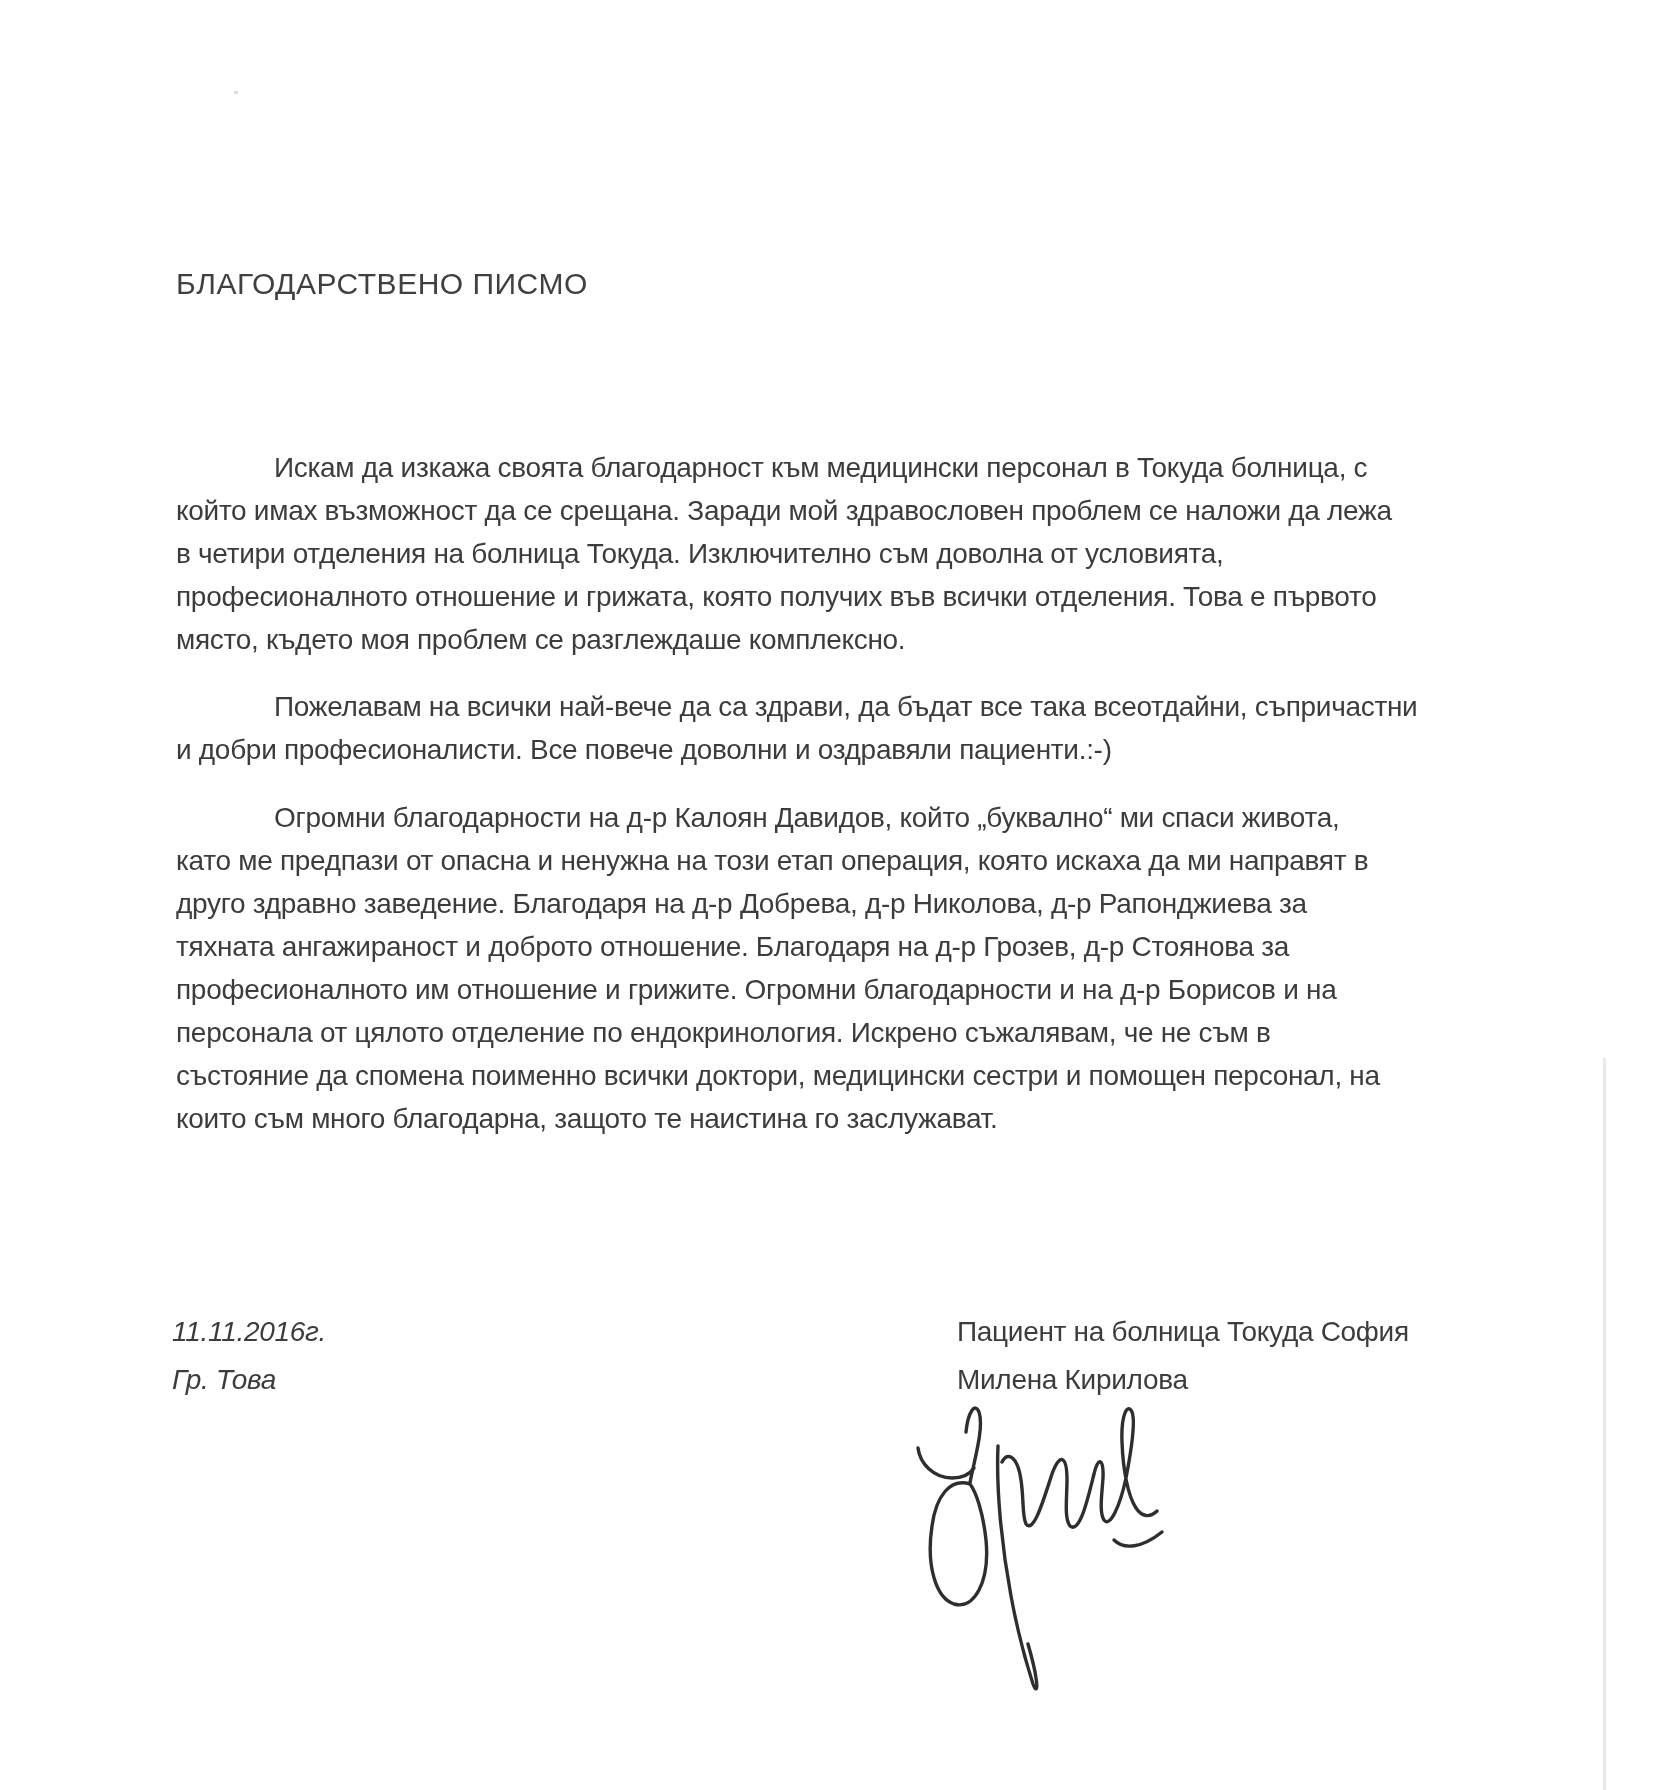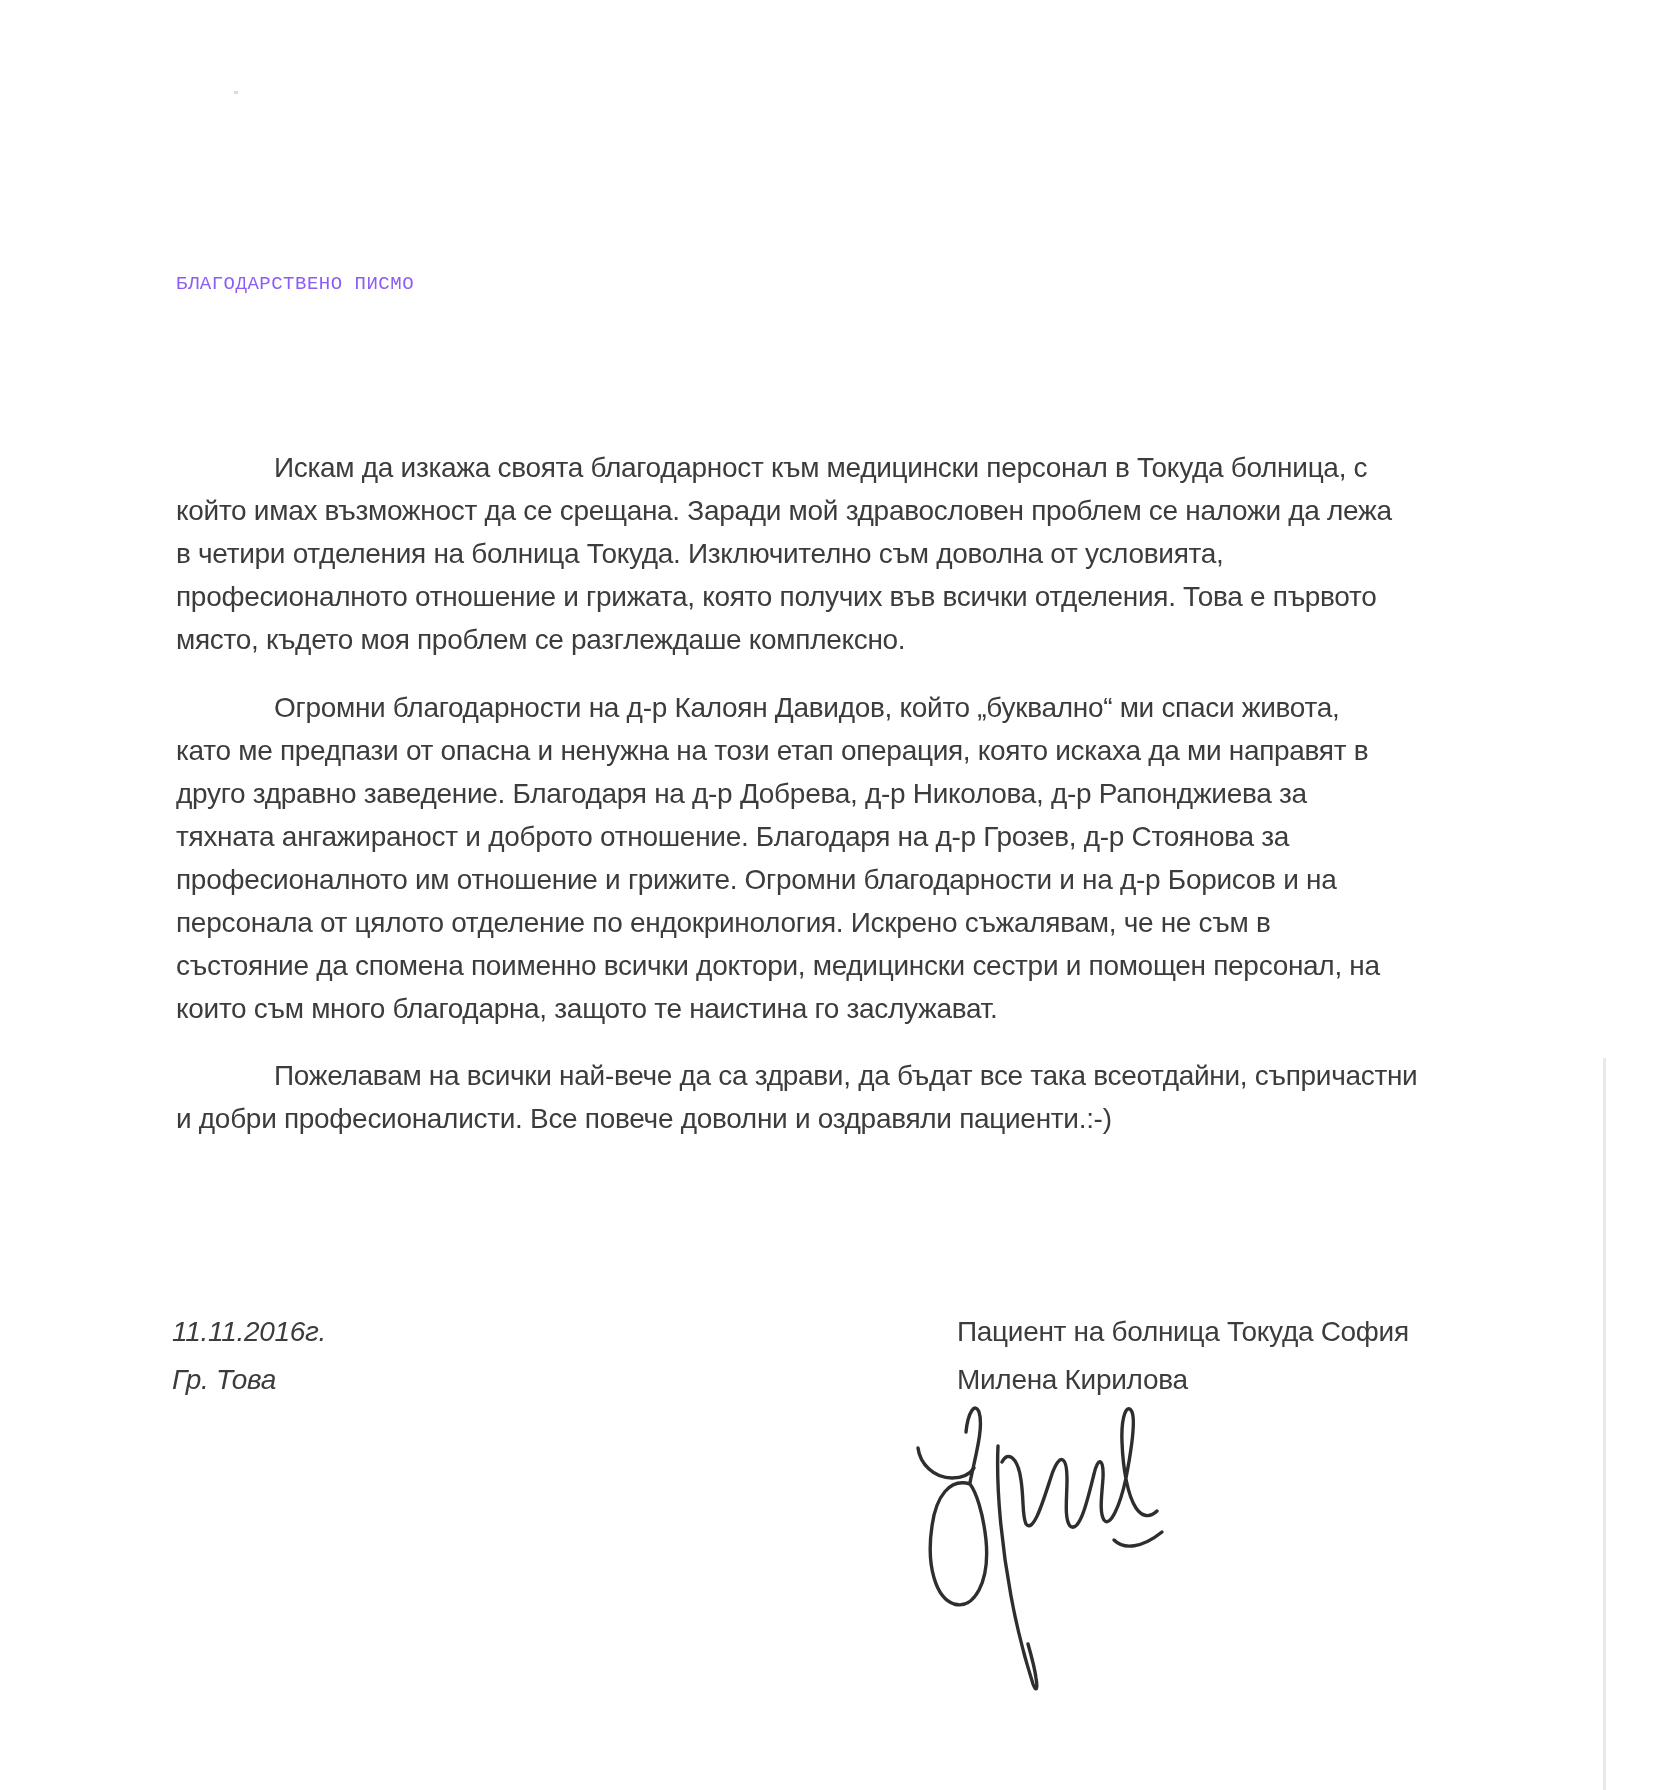--- a/index.html
+++ b/index.html
@@ -17,25 +17,24 @@
     color: #3c3c3c;
   }
   .content {
     position: absolute;
     left: 176px;
     top: 0;
     width: 1340px;
   }
   .letter-title {
     margin-top: 266px;
-    font-size: 19px;
+    font-size: 30px;
     line-height: 36px;
     letter-spacing: 0.5px;
-    color: #8b5cf6;
-    font-family: Liberation Mono, monospace;
+    color: #404040;
   }
   .para {
     white-space: pre-line;
     text-indent: 98px;
     font-size: 28px;
     line-height: 43px;
     letter-spacing: -0.3px;
     color: #3c3c3c;
     width: 1330px;
   }
@@ -101,31 +100,31 @@
 
   <div class="content">
     <div class="letter-title">БЛАГОДАРСТВЕНО ПИСМО</div>
 
     <div class="para para-1">Искам да изкажа своята благодарност към медицински персонал в Токуда болница, с
 който имах възможност да се срещана. Заради мой здравословен проблем се наложи да лежа
 в четири отделения на болница Токуда.  Изключително съм доволна от условията,
 професионалното отношение и грижата, която получих във всички отделения. Това е първото
 място, където моя проблем се разглеждаше комплексно.</div>
 
+    <div class="para para-3">Пожелавам на всички най-вече да са здрави, да бъдат все така всеотдайни, съпричастни
+и добри професионалисти.  Все повече доволни и оздравяли пациенти.:-)</div>
+
     <div class="para para-2">Огромни благодарности на д-р Калоян Давидов, който „буквално“ ми спаси живота,
 като ме предпази от опасна и ненужна на този етап операция, която искаха да ми направят в
 друго здравно заведение.  Благодаря на д-р Добрева, д-р Николова,  д-р Рапонджиева за
 тяхната ангажираност и доброто отношение.  Благодаря на д-р Грозев, д-р Стоянова за
 професионалното им отношение и грижите. Огромни благодарности и на д-р Борисов и на
 персонала от цялото отделение по ендокринология.  Искрено съжалявам, че не съм в
 състояние да спомена поименно всички доктори, медицински сестри и помощен персонал, на
 които съм много благодарна, защото те наистина го заслужават.</div>
-
-    <div class="para para-3">Пожелавам на всички най-вече да са здрави, да бъдат все така всеотдайни, съпричастни
-и добри професионалисти.  Все повече доволни и оздравяли пациенти.:-)</div>
 
     <div class="footer">
       <div class="footer-left">
         <div class="line">11.11.2016г.</div>
         <div class="line">Гр. Това</div>
       </div>
       <div class="footer-right">
         <div class="line">Пациент на болница Токуда София</div>
         <div class="line">Милена Кирилова</div>
       </div>

